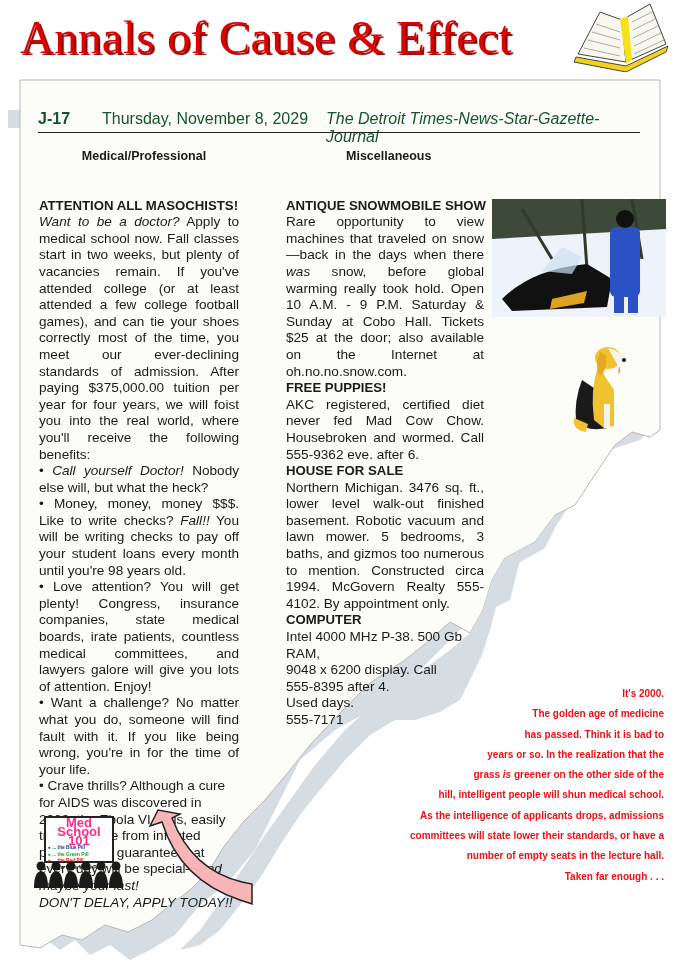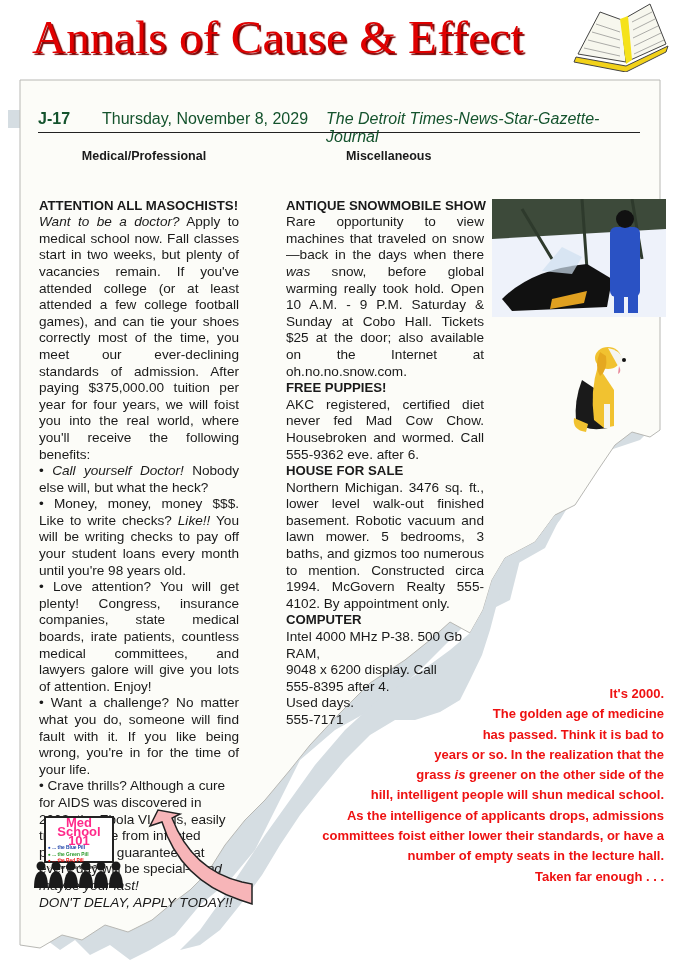--- a/index.html
+++ b/index.html
@@ -1,37 +1,37 @@
 <!DOCTYPE html>
 <html><head>
 <meta charset="utf-8">
 <style>
   html, body { margin:0; padding:0; }
   body { width:678px; height:965px; background:#ffffff; position:relative; overflow:hidden; font-family:"Liberation Sans", sans-serif; }
-  .banner-title { position:absolute; left:32px; top:10px; font-family:"Liberation Serif", serif; font-size:47px; color:#e00000; text-shadow:2px 2px 1px #7a0000; white-space:nowrap; letter-spacing:0.3px; }
+  .banner-title { position:absolute; left:20px; top:10px; font-family:"Liberation Serif", serif; font-size:47px; color:#e00000; text-shadow:2px 2px 1px #7a0000; white-space:nowrap; letter-spacing:0.3px; }
   .book-icon { position:absolute; left:570px; top:2px; width:100px; height:70px; }
   .bg-svg { position:absolute; left:0; top:0; width:678px; height:965px; }
   .header-row { position:absolute; left:38px; top:110px; width:602px; height:22px; border-bottom:1.5px solid #222; font-size:16px; color:#14532d; }
   .header-row span { position:absolute; top:0; }
   .hdr-page { left:0; font-weight:bold; }
   .hdr-date { left:64px; }
   .hdr-paper { left:288px; font-style:italic; }
   .col { position:absolute; font-size:13.6px; line-height:16.6px; color:#1a1a1a; text-align:justify; }
   .col-left { left:39px; top:148px; width:200px; }
   .col-right { left:286px; top:148px; width:198px; }
   .section-head { font-weight:bold; font-size:12.5px; text-align:center; margin-bottom:33px; }
   .col-left .section-head { padding-left:10px; }
   .col-right .section-head { text-align:left; padding-left:60px; }
   .ad-title { font-weight:bold; font-size:13.2px; margin:0; }
   .ad-body p { margin:0; }
   .ad { }
   .it { font-style:italic; }
   .photo { position:absolute; left:492px; top:199px; width:174px; height:118px; overflow:hidden; }
   .dog { position:absolute; left:568px; top:340px; width:62px; height:95px; }
-  .caption { position:absolute; right:14px; top:684px; width:500px; color:#ee1111; font-weight:bold; font-size:13px; line-height:20.3px; text-align:right; }
+  .caption { position:absolute; right:14px; top:684px; width:500px; color:#ee1111; font-weight:bold; font-size:10px; line-height:20.3px; text-align:right; }
   .caption p { margin:0; }
   .arrow { position:absolute; left:140px; top:800px; width:120px; height:110px; }
   .medschool { position:absolute; left:32px; top:816px; width:106px; height:72px; }
   .med-board { position:absolute; left:12px; top:0; width:66px; height:43px; border:2px solid #222; background:#fff; }
   .med-board-title { font-size:13px; font-weight:bold; color:#ff2a8a; text-align:center; line-height:9px; }
   .pill { font-size:4.8px; line-height:6.5px; font-weight:bold; padding-left:2px; white-space:nowrap; }
   .students { position:absolute; left:0; top:44px; width:100px; height:28px; }
 </style>
 </head>
 <body>
@@ -71,21 +71,21 @@
   <span class="hdr-paper">The Detroit Times-News-Star-Gazette-Journal</span>
 </div>
 
 <div class="col col-left">
   <div class="section-head">Medical/Professional</div>
   <div class="ad">
     <p class="ad-title">ATTENTION ALL MASOCHISTS!</p>
     <div class="ad-body">
       <p><span class="it">Want to be a doctor?</span><span>  Apply to medical school now.  Fall classes start in two weeks, but plenty of vacancies remain.  If you've attended college (or at least attended a few college football games), and can tie your shoes correctly most of the time, you meet our ever-declining standards of admission.  After paying $375,000.00 tuition per year for four years, we will foist you into the real world, where you'll receive the following benefits:</span></p>
       <p>• <span class="it">Call yourself Doctor!</span><span>  Nobody else will, but what the heck?</span></p>
-      <p>• <span>Money, money, money $$$.  Like to write checks?  </span><span class="it">Like!!</span><span>  You will be writing checks to pay off your student loans every month until you're 98 years old.</span></p>
+      <p>• <span>Money, money, money $$$.  Like to write checks?  </span><span class="it">Fall!!</span><span>  You will be writing checks to pay off your student loans every month until you're 98 years old.</span></p>
       <p>• <span>Love attention?  You will get plenty!  Congress, insurance companies, state medical boards, irate patients, countless medical committees, and lawyers galore will give you lots of attention.  Enjoy!</span></p>
       <p>• <span>Want a challenge?  No matter what you do, someone will find fault with it.  If you like being wrong, you're in for the time of your life.</span></p>
       <p style="text-align:left">• <span>Crave thrills?  Although a cure for AIDS was discovered in 2003, the Ebola VI virus, easily transmissible from infected patients, will guarantee that every day will be special—</span><span class="it">and maybe your last!</span></p>
       <p class="it" style="text-align:left">DON'T DELAY, APPLY TODAY!!</p>
     </div>
   </div>
 </div>
 
 <div class="col col-right">
   <div class="section-head" style="margin-left:0">Miscellaneous</div>
@@ -180,16 +180,16 @@
 </div>
 
 <div class="caption">
   <p>It's 2000.</p>
   <p>The golden age of medicine</p>
   <p>has passed.  Think it is bad to</p>
   <p>years or so.  In the realization that the</p>
   <p><span>grass </span><span class="it">is</span><span> greener on the other side of the</span></p>
   <p>hill, intelligent people will shun medical school.</p>
   <p>As the intelligence of applicants drops, admissions</p>
-  <p>committees foist either lower their standards, or have a</p>
+  <p>committees will state lower their standards, or have a</p>
   <p>number of empty seats in the lecture hall.</p>
   <p>Taken far enough . . .</p>
 </div>
 
 </body></html>

